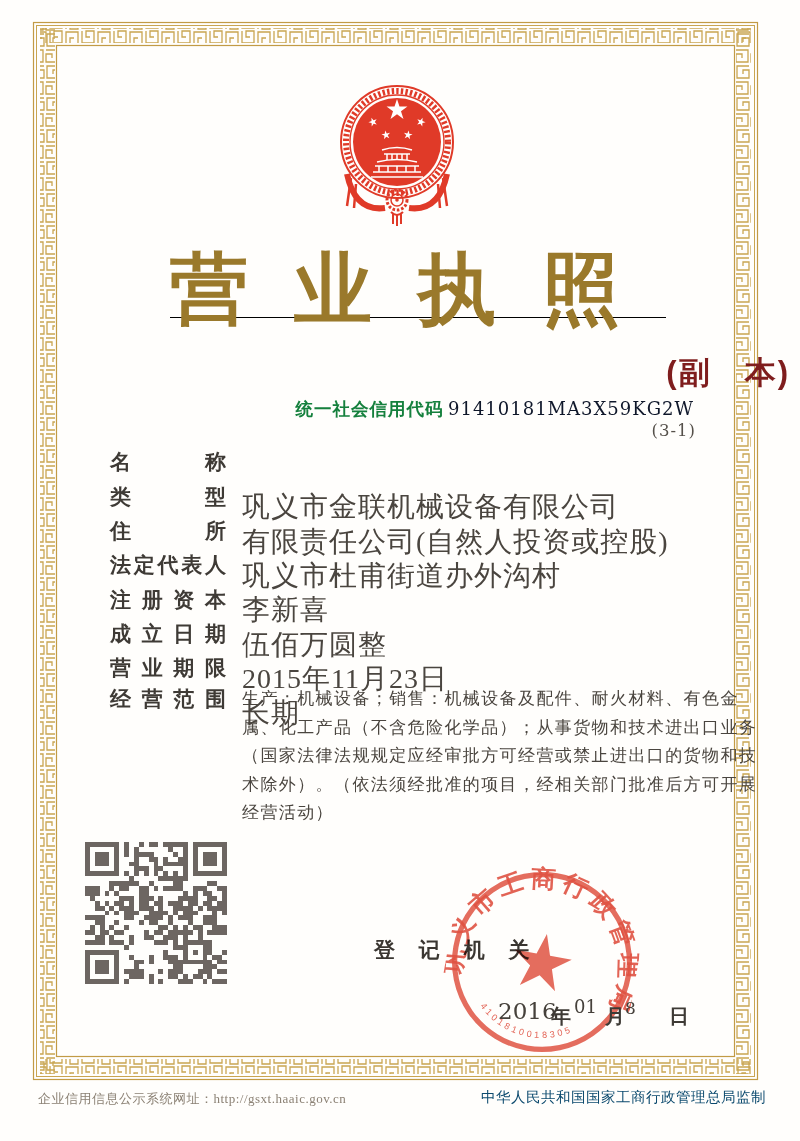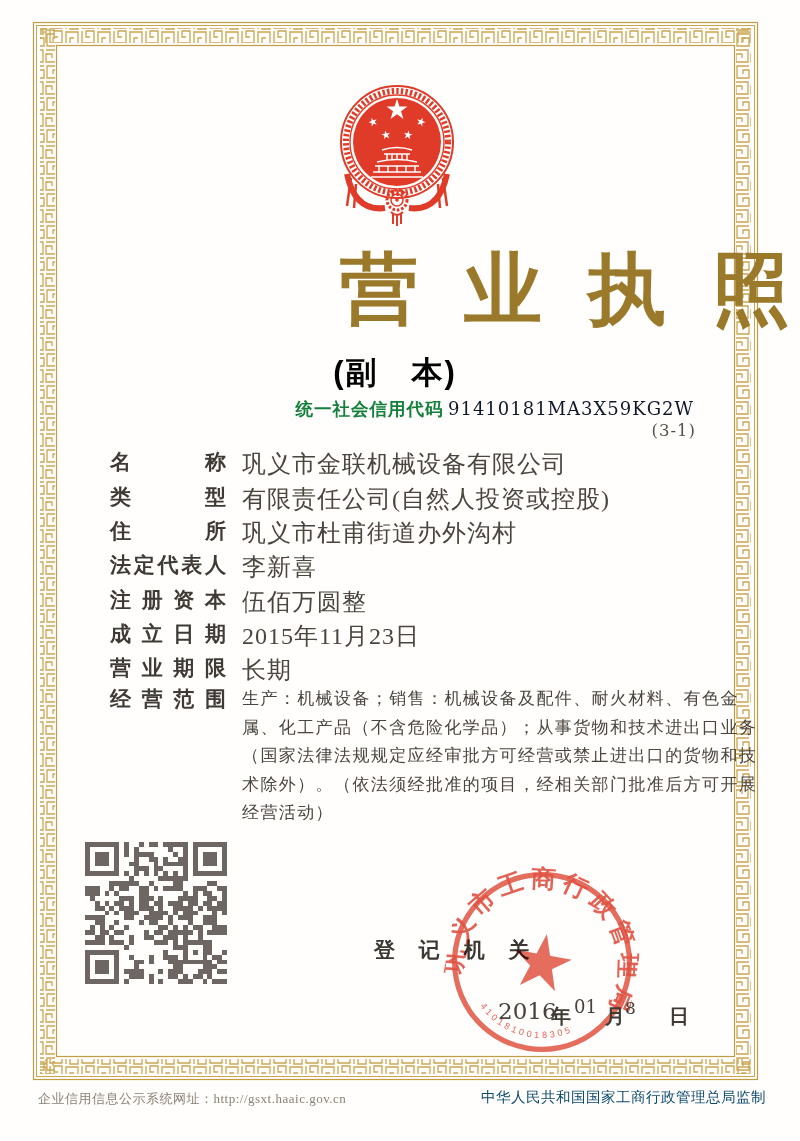--- a/index.html
+++ b/index.html
@@ -2,45 +2,45 @@
 <html><head>
 <meta charset="utf-8">
 <style>
   html,body{margin:0;padding:0;background:#ffffff;}
   .page{
     position:relative;width:800px;height:1141px;background:#fffefc;
     font-family:"Liberation Sans",sans-serif;overflow:hidden;
   }
   .border-svg{position:absolute;left:0;top:0;}
   .emblem{position:absolute;left:337px;top:78px;width:120px;height:156px;}
-  .title-wrap{position:absolute;top:243px;left:0;width:790px;text-align:right;}
+  .title-wrap{position:absolute;top:243px;left:0;width:790px;text-align:center;text-decoration:underline;}
   .title-inner{
     font-size:78px;font-weight:700;color:#9a792b;
     letter-spacing:46px;margin-right:-46px;line-height:1.18;
   }
   .subtitle{
-    position:absolute;top:352px;left:0;width:790px;text-align:center;
-    font-size:31px;color:#000000;font-weight:600;letter-spacing:2px;
+    position:absolute;top:352px;left:0;width:790px;text-align:right;
+    font-size:31px;color:#7f1d1d;font-weight:600;letter-spacing:2px;
   }
   .code-line{position:absolute;top:397px;left:0;width:694px;text-align:right;white-space:nowrap;}
   .code-label{font-size:17.5px;font-weight:700;color:#15803d;letter-spacing:1px;}
   .code-value{font-family:"DejaVu Serif",serif;font-size:18px;color:#0f172a;letter-spacing:1px;margin-left:0;}
   .page-note{
     position:absolute;top:421px;left:0;width:696px;text-align:right;
     font-family:"DejaVu Serif",serif;font-size:16.5px;color:#55504a;letter-spacing:1px;
   }
   .row{position:absolute;left:110px;display:flex;align-items:flex-start;}
   .flabel{
     flex:none;display:inline-block;width:116px;
     text-align:justify;text-align-last:justify;
     font-weight:700;font-size:21px;color:#3e3a35;line-height:1.15;
   }
   .fvalue{
     margin-left:16px;font-family:"Liberation Serif",serif;
-    font-size:24px;color:#4a453f;letter-spacing:1px;line-height:1.2;white-space:nowrap;
+    font-size:28px;color:#4a453f;letter-spacing:1px;line-height:1.2;white-space:nowrap;margin-top:40px;
   }
   .row-scope .fvalue{
     white-space:normal;width:518px;font-size:17px;
     line-height:28.5px;letter-spacing:1.4px;margin-top:-2px;
   }
   .qr{position:absolute;left:85px;top:842px;width:142px;height:142px;opacity:.88;}
   .authority{
     position:absolute;left:374px;top:936px;font-size:21px;font-weight:600;
     color:#3a3631;letter-spacing:9px;white-space:nowrap;
   }

